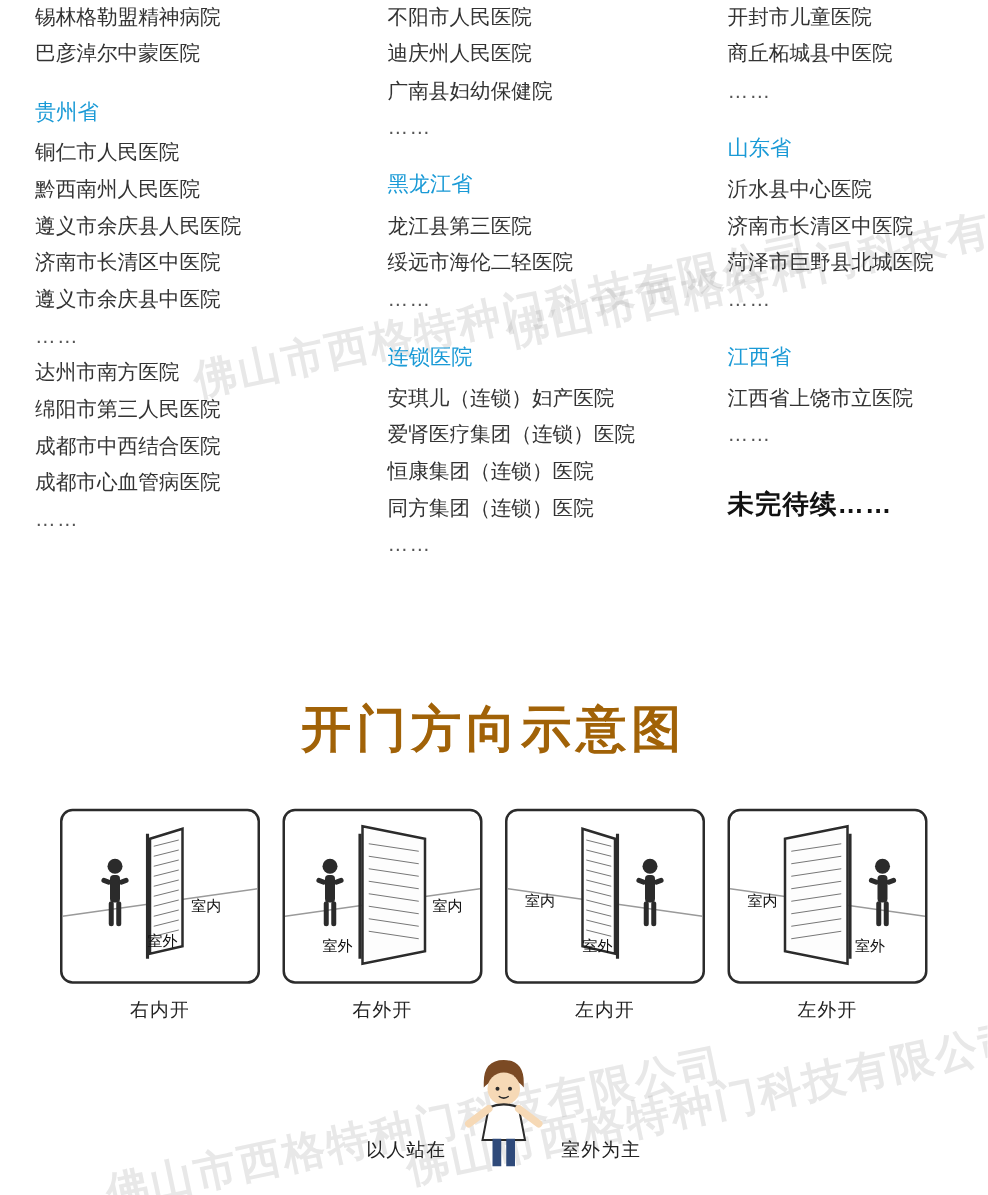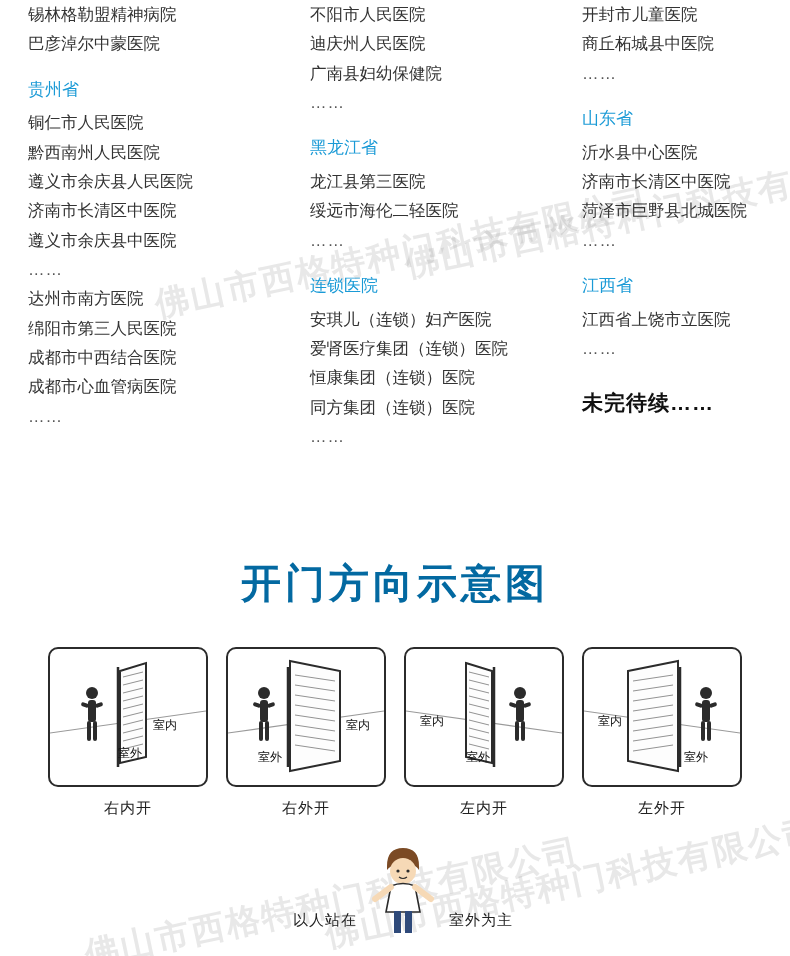--- a/index.html
+++ b/index.html
@@ -86,21 +86,21 @@
   
   .door-section {
     position: relative;
     z-index: 10;
     margin-top: 36px;
   }
   .door-heading {
     text-align: center;
     font-size: 40px;
     font-weight: bold;
-    color: #0369a1;
+    color: #a16207;
     letter-spacing: 4px;
     font-family: "Liberation Sans", sans-serif;
   }
   .door-row {
     display: flex;
     justify-content: center;
     gap: 20px;
     margin-top: 36px;
   }
   .door-item {

